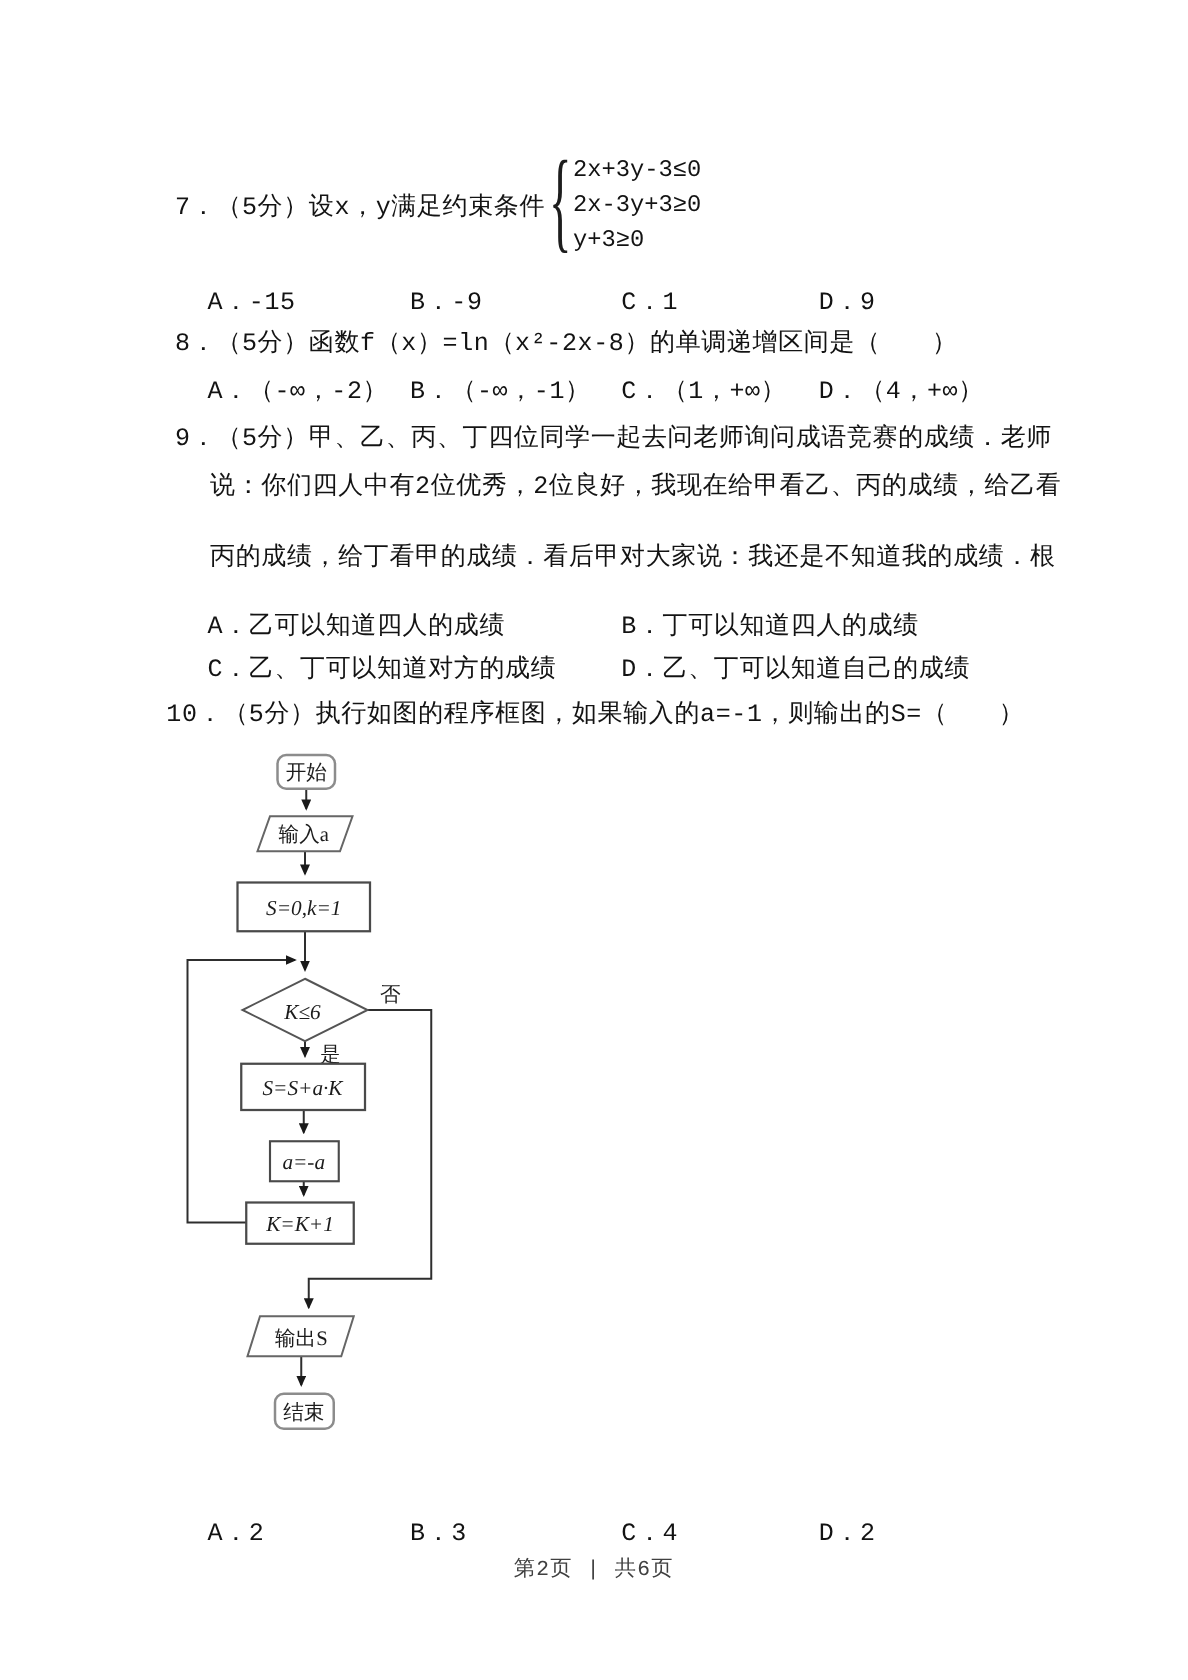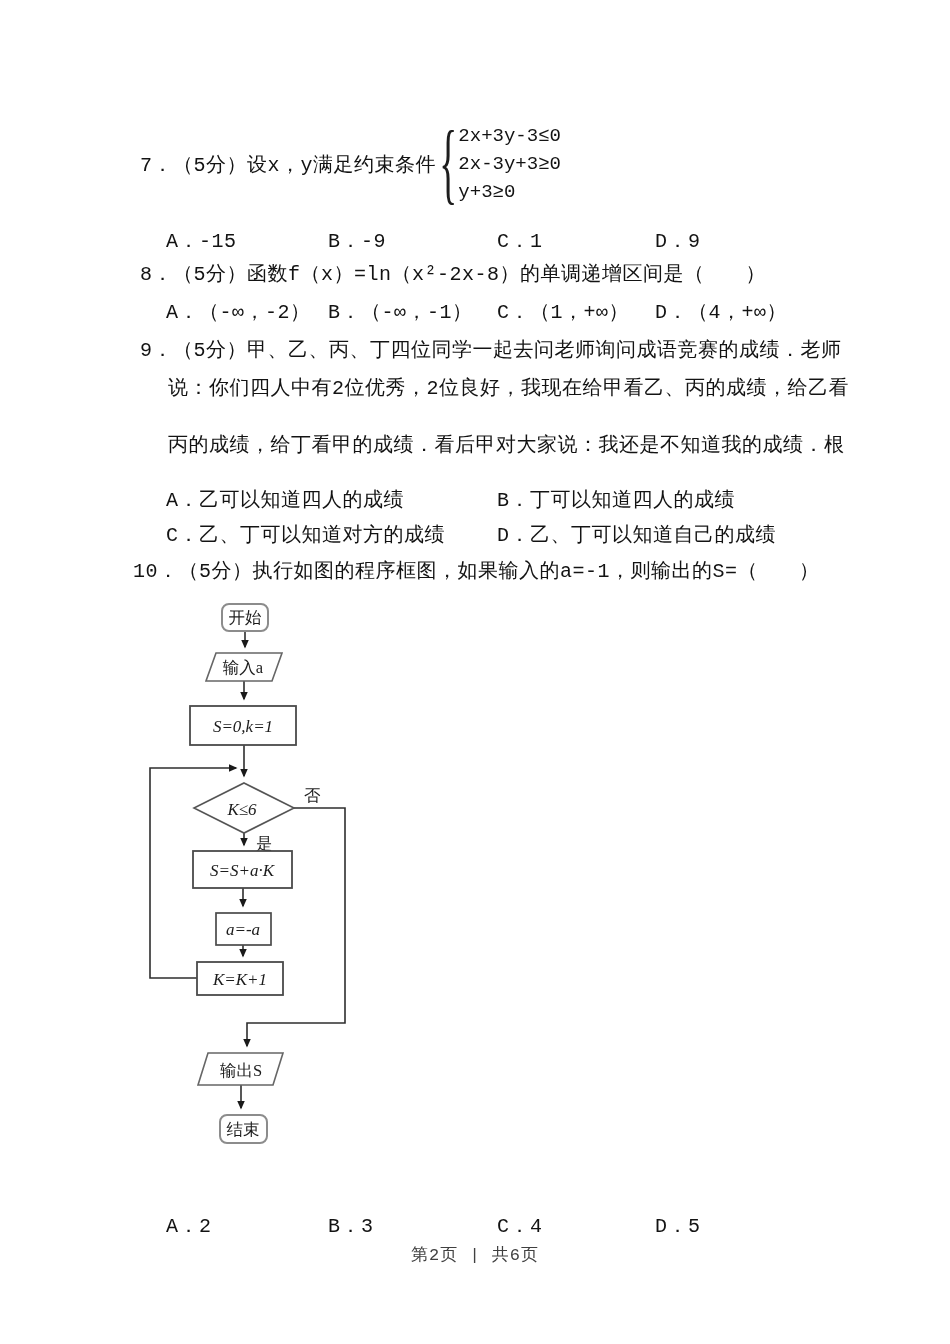--- a/index.html
+++ b/index.html
@@ -149,18 +149,18 @@
     <g>
       <rect x="90" y="520" width="47" height="28" rx="7" fill="#fff" stroke="#8c8c8c" stroke-width="2"></rect>
       <text class="fc-cn" x="113" y="540" text-anchor="middle">结束</text>
     </g>
   </svg>
 
   <div class="absrow cn" style="top:1212px;">
     <span class="opt-a">A．2</span>
     <span class="opt-b">B．3</span>
     <span class="opt-c">C．4</span>
-    <span class="opt-d">D．5</span>
+    <span class="opt-d">D．2</span>
   </div>
 
   <div class="footer">第2页 | 共6页</div>
 
 </div>
 
 </body></html>

